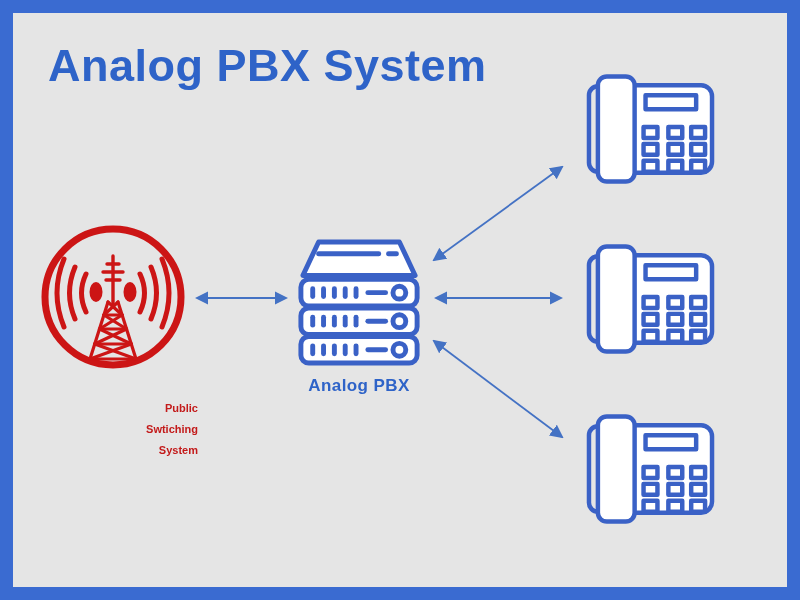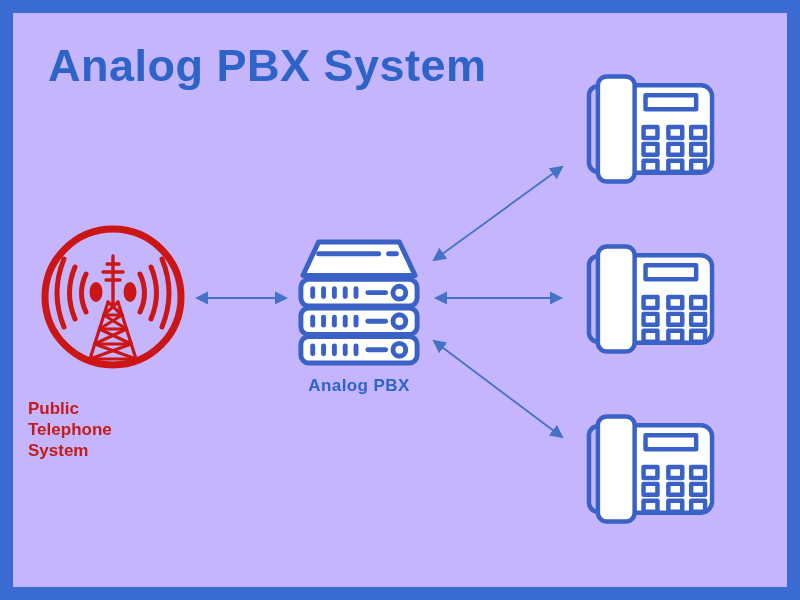--- a/index.html
+++ b/index.html
@@ -1,20 +1,20 @@
 <!DOCTYPE html>
 <html><head>
 <meta charset="utf-8">
 <style>
   html, body { margin: 0; padding: 0; background: #ffffff; }
   .canvas {
     position: relative;
     width: 800px;
     height: 600px;
-    background: #c4b5fd;
+    background: #e5e5e5;
     overflow: hidden;
     font-family: "Liberation Sans", sans-serif;
   }
   .frame {
     position: absolute;
     inset: 0;
     border: 13px solid #3a6bd1;
     pointer-events: none;
     box-sizing: border-box;
   }
@@ -33,23 +33,23 @@
     left: 38px;
     top: 222px;
     width: 150px;
     height: 150px;
   }
   .pstn-label {
     position: absolute;
     left: 28px;
     top: 398px;
     width: 170px;
-    text-align: left;
+    text-align: right;
     color: #c31a1a;
-    font-size: 17px;
+    font-size: 11px;
     font-weight: bold;
     line-height: 21px;
   }
   .pbx-icon {
     position: absolute;
     left: 297px;
     top: 238px;
     width: 124px;
     height: 130px;
   }
@@ -142,21 +142,21 @@
         <line x1="84.1" y1="93" x2="61.5" y2="107"></line>
         <line x1="61.5" y1="107" x2="93.3" y2="122"></line>
         <line x1="88.5" y1="107" x2="56.7" y2="122"></line>
         <line x1="56.7" y1="122" x2="98" y2="137"></line>
         <line x1="93.3" y1="122" x2="52" y2="137"></line>
       </g>
     </g>
   </svg>
   <div class="pstn-label">
     <div>Public</div>
-    <div>Telephone</div>
+    <div>Swtiching</div>
     <div>System</div>
   </div>
 
   <svg class="pbx-icon" viewBox="0 0 124 132">
     <g fill="none" stroke="#3a61c6" stroke-width="5" stroke-linejoin="round" stroke-linecap="round">
       <path d="M 21 4 H 103 L 119 38 H 5 Z" fill="#ffffff"></path>
       <line x1="21" y1="16" x2="82" y2="16"></line>
       <line x1="92" y1="16" x2="100" y2="16"></line>
       <rect x="3" y="42" width="118" height="27" rx="8" fill="#ffffff"></rect>
       <rect x="3" y="71" width="118" height="27" rx="8" fill="#ffffff"></rect>

